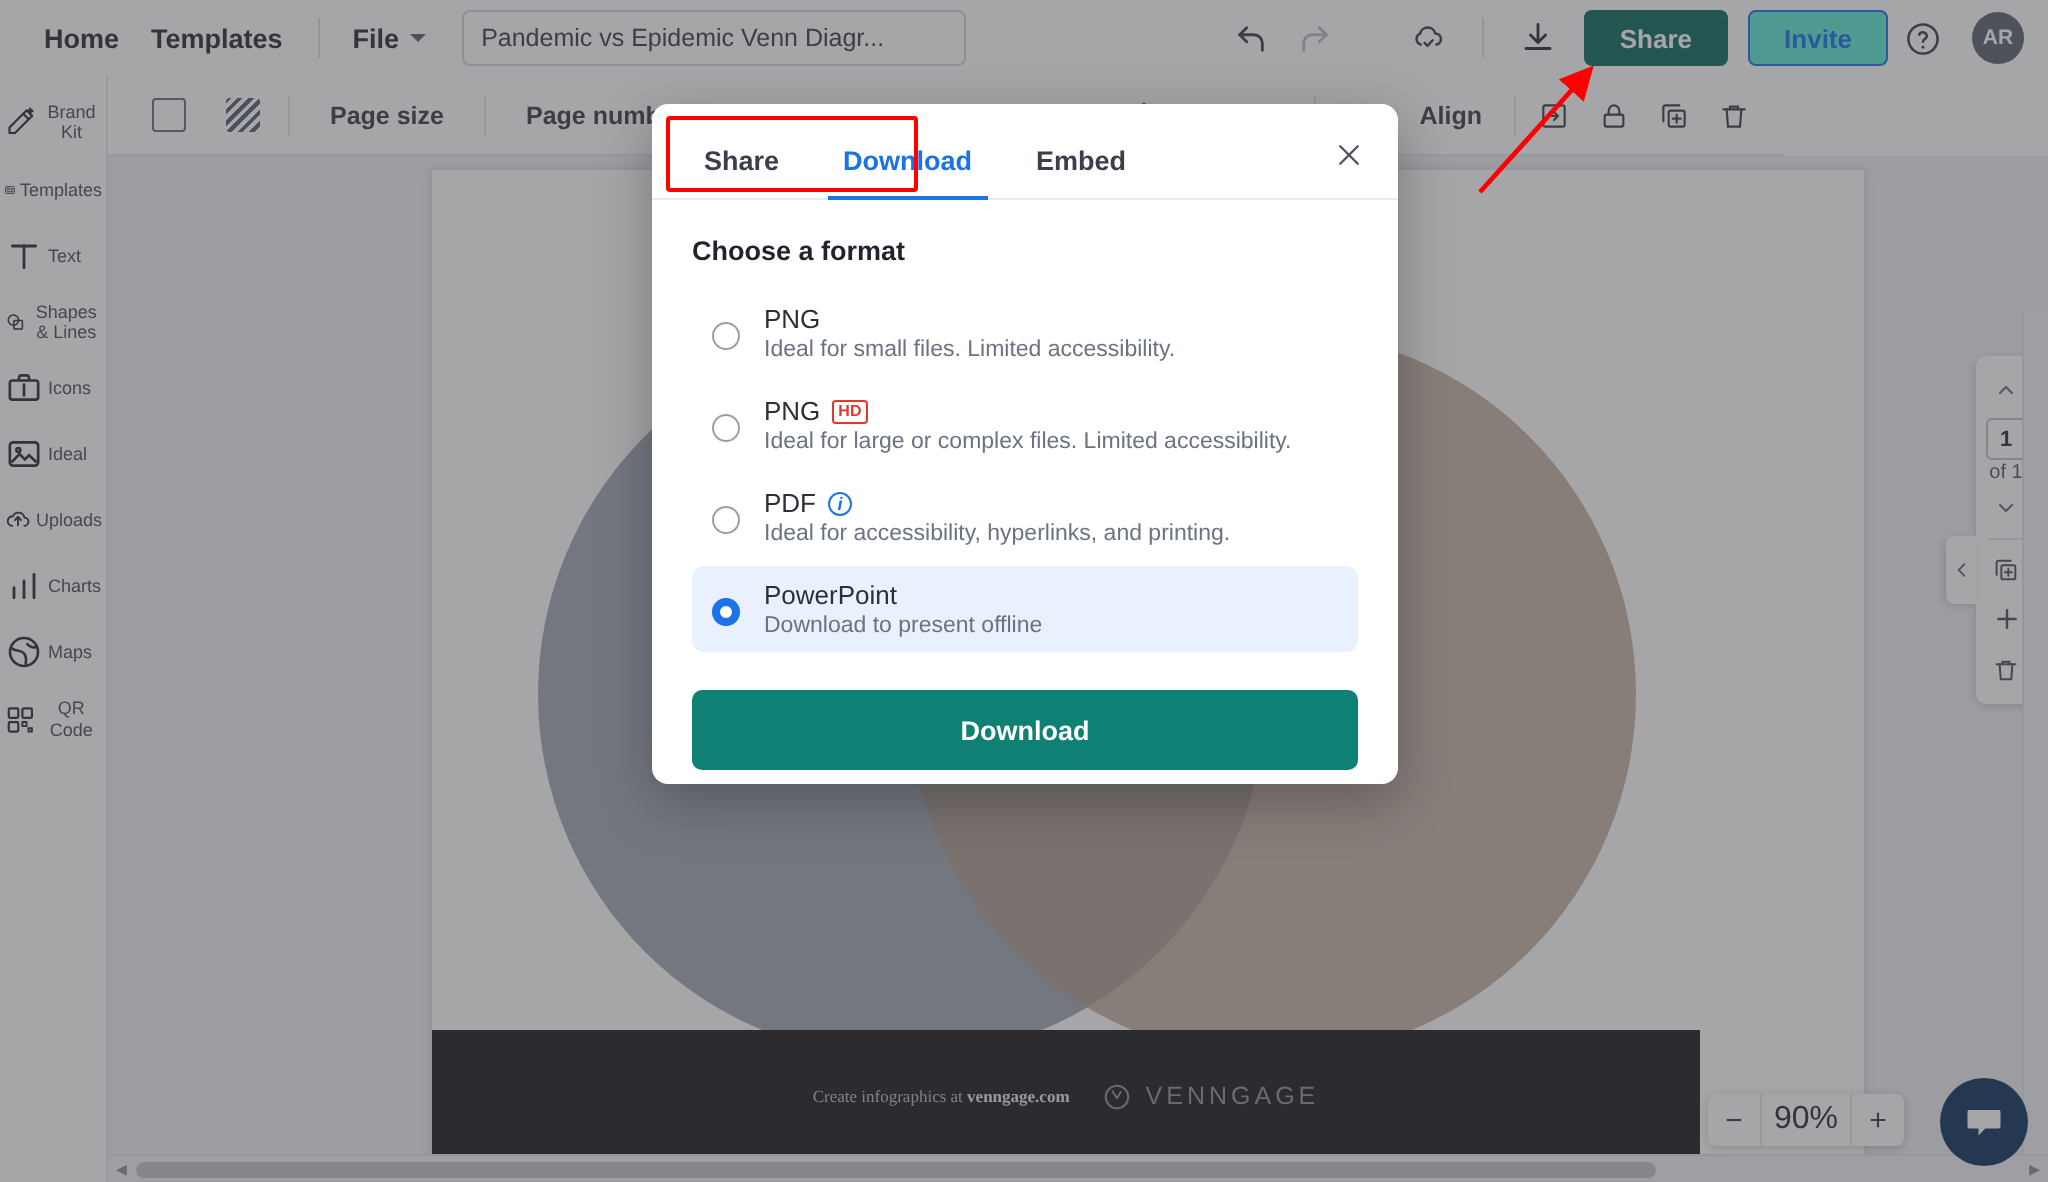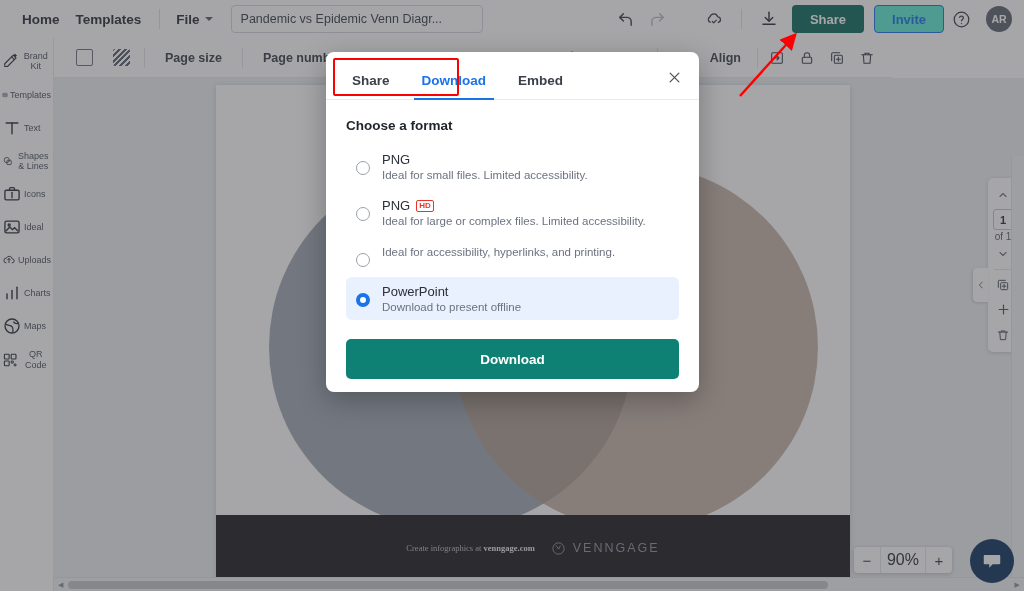--- a/index.html
+++ b/index.html
@@ -94,21 +94,21 @@
   .side-item .lbl {
     font-size: 9px; color: #4b515c; text-align: center; line-height: 1.15;
   }
 
   
   .canvas-wrap {
     position: absolute; top: 78px; left: 54px; right: 0; bottom: 0;
     background: #eceef1; overflow: hidden;
   }
   .page {
-    position: absolute; left: 162px; top: 7px; width: 634px; height: 496px;
+    position: absolute; left: 162px; top: 7px; width: 716px; height: 496px;
     background: #fff; box-shadow: 0 1px 5px rgba(0,0,0,.14);
   }
   .venn-svg { position: absolute; left: 0; top: 0; }
   .page-footer {
     position: absolute; left: 0; bottom: 0; width: 634px; height: 66px;
     background: #1c1d21; display: flex; align-items: center;
     justify-content: center; gap: 16px;
   }
   .footer-txt { font-size: 8.5px; color: #b9bcc2; font-family: "Liberation Serif", serif; }
   .footer-txt b { color: #e6e8ec; }
@@ -562,20 +562,24 @@
             <span>PNG</span>
             <span class="hd-badge">HD</span>
           </span>
           <span class="fmt-desc" style="display:block">Ideal for large or complex files. Limited accessibility.</span>
         </span>
       </div>
 
       <div class="fmt-row">
         <span class="radio"></span>
         <span>
+          <span class="fmt-title">
+            <span>PDF</span>
+            <span class="info-i">i</span>
+          </span>
           <span class="fmt-desc" style="display:block">Ideal for accessibility, hyperlinks, and printing.</span>
         </span>
       </div>
 
       <div class="fmt-row selected">
         <span class="radio on"></span>
         <span>
           <span class="fmt-title">
             <span>PowerPoint</span>
           </span>

